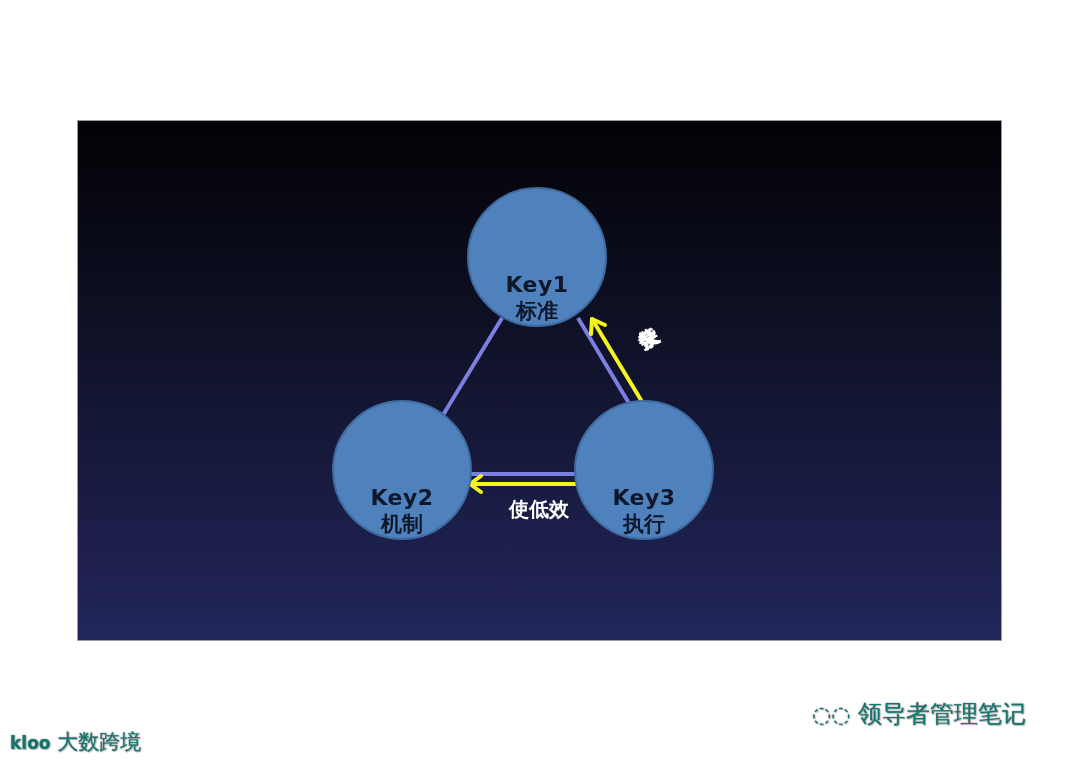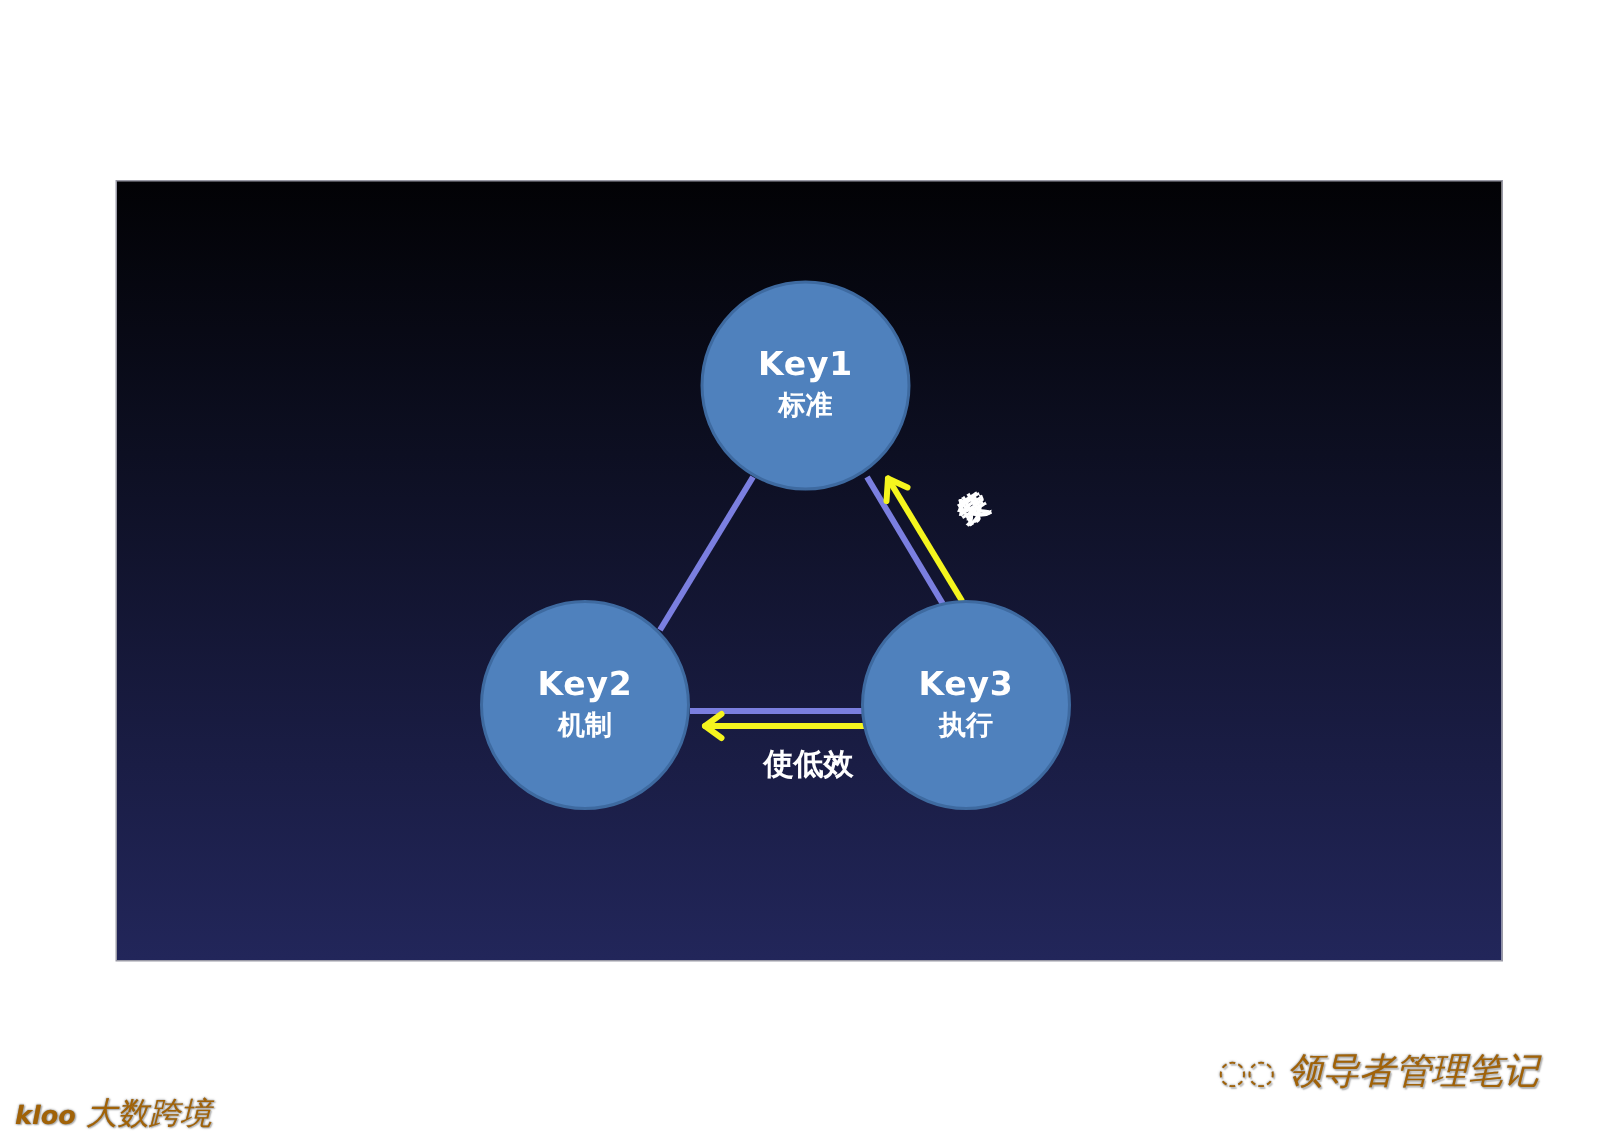--- a/index.html
+++ b/index.html
@@ -9,28 +9,28 @@
   }
   .slide {
     position: absolute; left: 78px; top: 121px; width: 923px; height: 519px;
     background: linear-gradient(to bottom, #020205 0%, #0d0f22 35%, #1a1d45 75%, #22265a 100%);
     box-shadow: 0 0 0 1px #9a9aa6;
   }
   .diagram { position: absolute; left: 0; top: 0; width: 1080px; height: 763px; }
   .node {
     position: absolute; width: 140px; height: 140px; border-radius: 50%;
     background: #4f81bd; border: 2px solid #3e6aa0; box-sizing: border-box;
-    display: flex; flex-direction: column; align-items: center; justify-content: center;
-    color: #ffffff; font-weight: bold;
+    display: flex; flex-direction: column; align-items: center; justify-content: flex-end;
+    color: #0f172a; font-weight: bold;
   }
   .node .k { font-size: 22px; line-height: 26px; letter-spacing: 0.5px; }
-  .node .z { font-size: 18px; line-height: 27px; }
+  .node .z { font-size: 21px; line-height: 27px; }
   .lbl { position: absolute; color: #ffffff; font-weight: bold; font-size: 20px; }
   .lbl-v { writing-mode: vertical-rl; transform: rotate(-32deg); transform-origin: center; line-height: 22px; }
-  .wm { position: absolute; color: #a16207; font-size: 24px; text-shadow: 0 0 1px #888, 0 0 2px #aaa, 1px 1px 1px #bbb; font-style: italic; }
+  .wm { position: absolute; color: #0f766e; font-size: 24px; text-shadow: 0 0 1px #888, 0 0 2px #aaa, 1px 1px 1px #bbb; }
   .wm-left { font-size: 21px; }
 </style>
 </head>
 <body>
 
 <div class="slide"></div>
 
 <svg class="diagram" viewBox="0 0 1080 763" xmlns="http://www.w3.org/2000/svg">
 
   <line x1="502" y1="318" x2="440" y2="420" stroke="#7b7fe0" stroke-width="4"></line>
@@ -45,21 +45,21 @@
   <g stroke="#f5f51e" stroke-width="4" fill="none" stroke-linecap="round" stroke-linejoin="round">
     <line x1="609" y1="484" x2="470" y2="484"></line>
     <polyline points="481,476 470,484 481,492"></polyline>
   </g>
 </svg>
 
 <div class="node" style="left:467px; top:187px;">
   <span class="k">Key1</span>
   <span class="z">标准</span>
 </div>
-<div class="node" style="left:320px; top:400px;">
+<div class="node" style="left:332px; top:400px;">
   <span class="k">Key2</span>
   <span class="z">机制</span>
 </div>
 <div class="node" style="left:574px; top:400px;">
   <span class="k">Key3</span>
   <span class="z">执行</span>
 </div>
 
 <div class="lbl lbl-v" style="left:624px; top:316px;">使复杂</div>
 <div class="lbl" style="left:509px; top:496px;font-family:Liberation Mono, monospace;">使低效</div>

